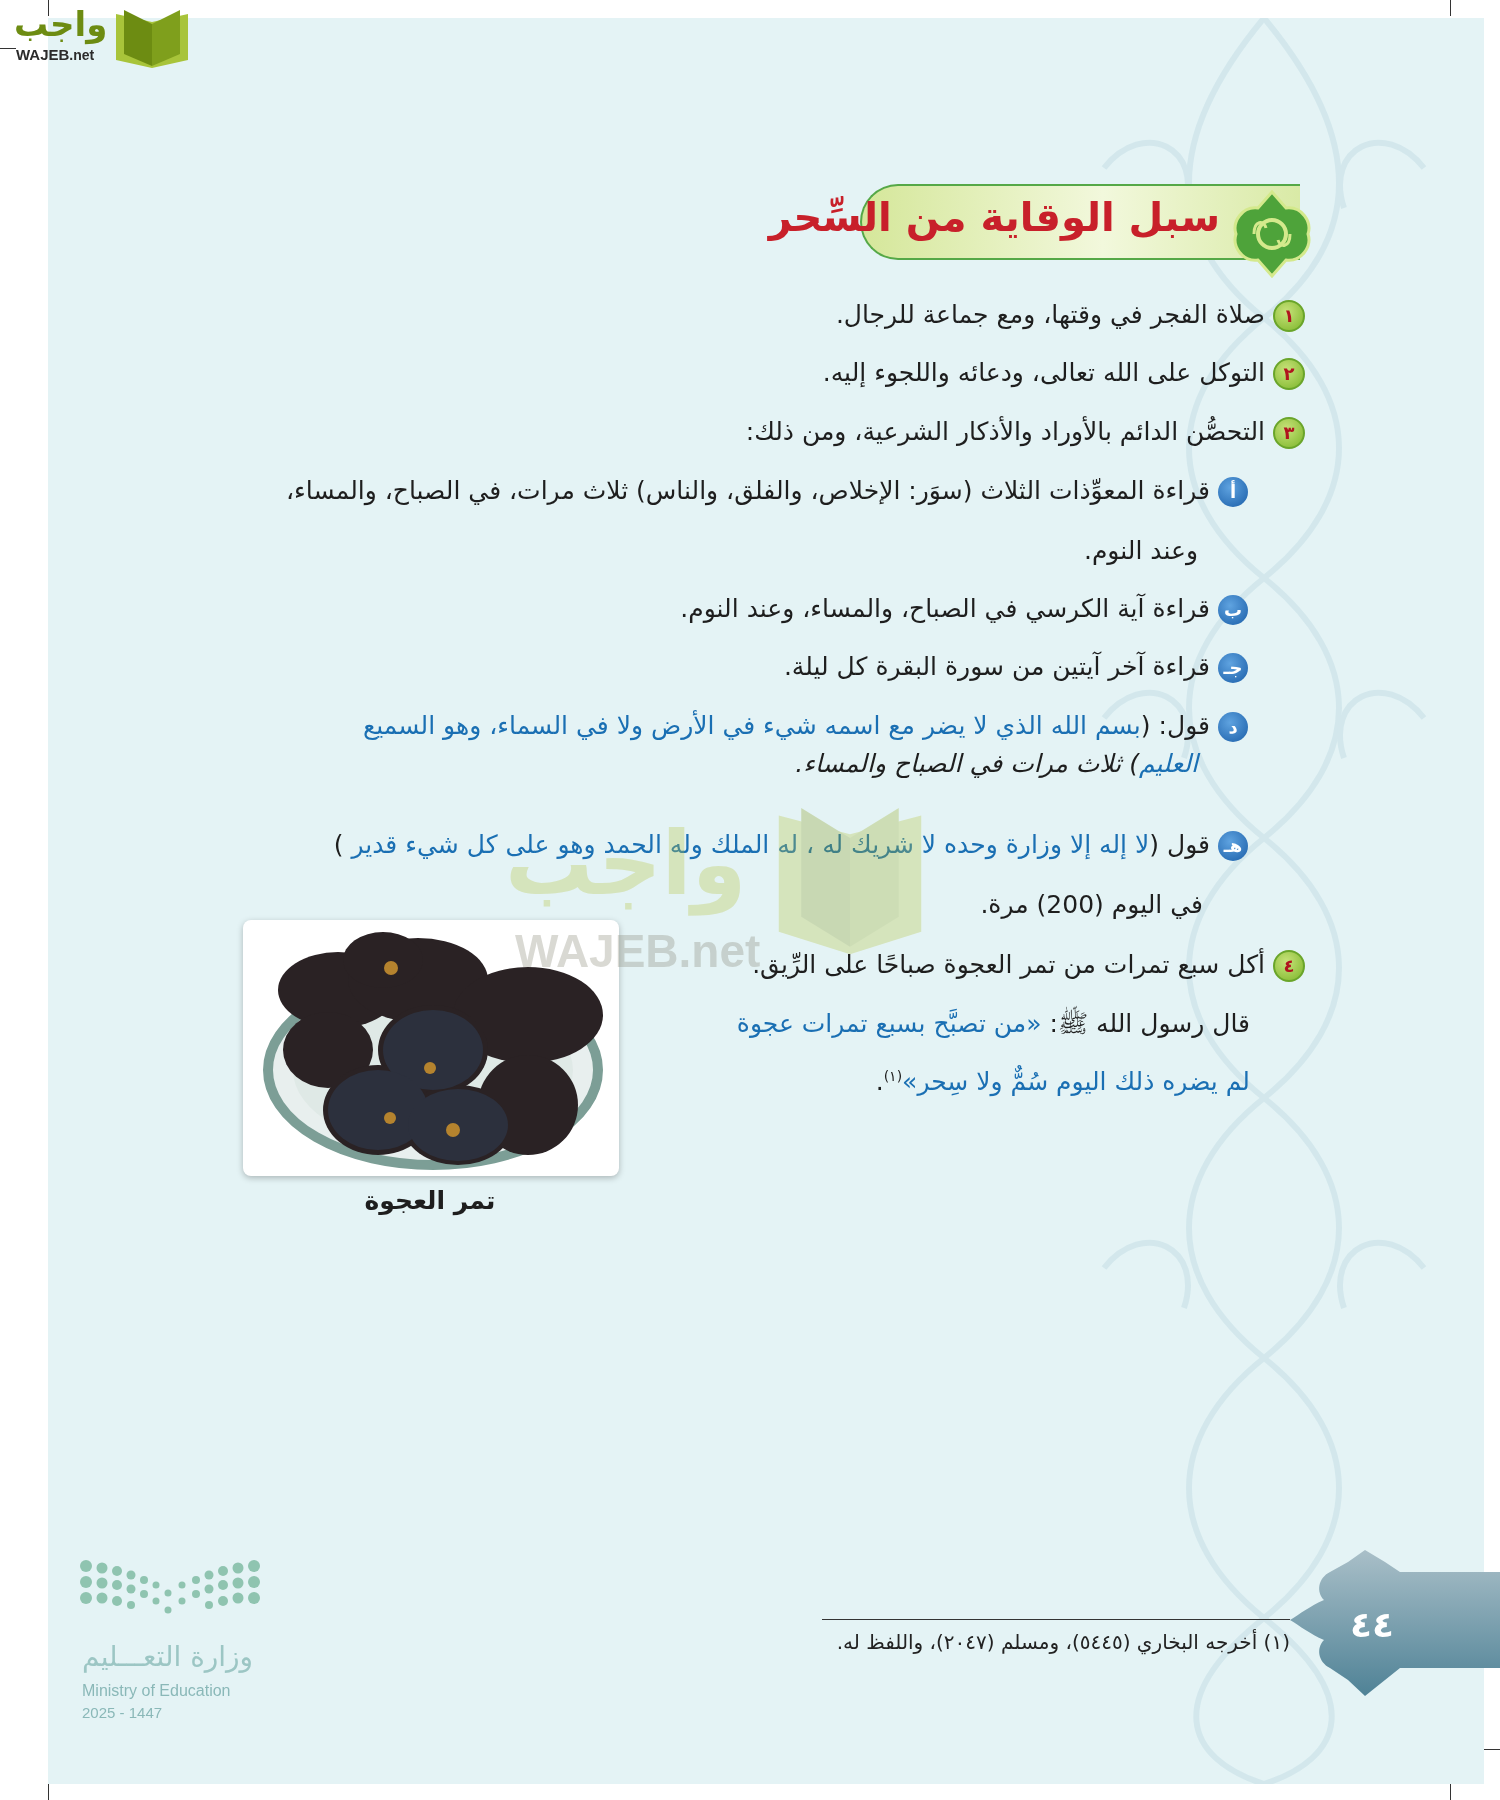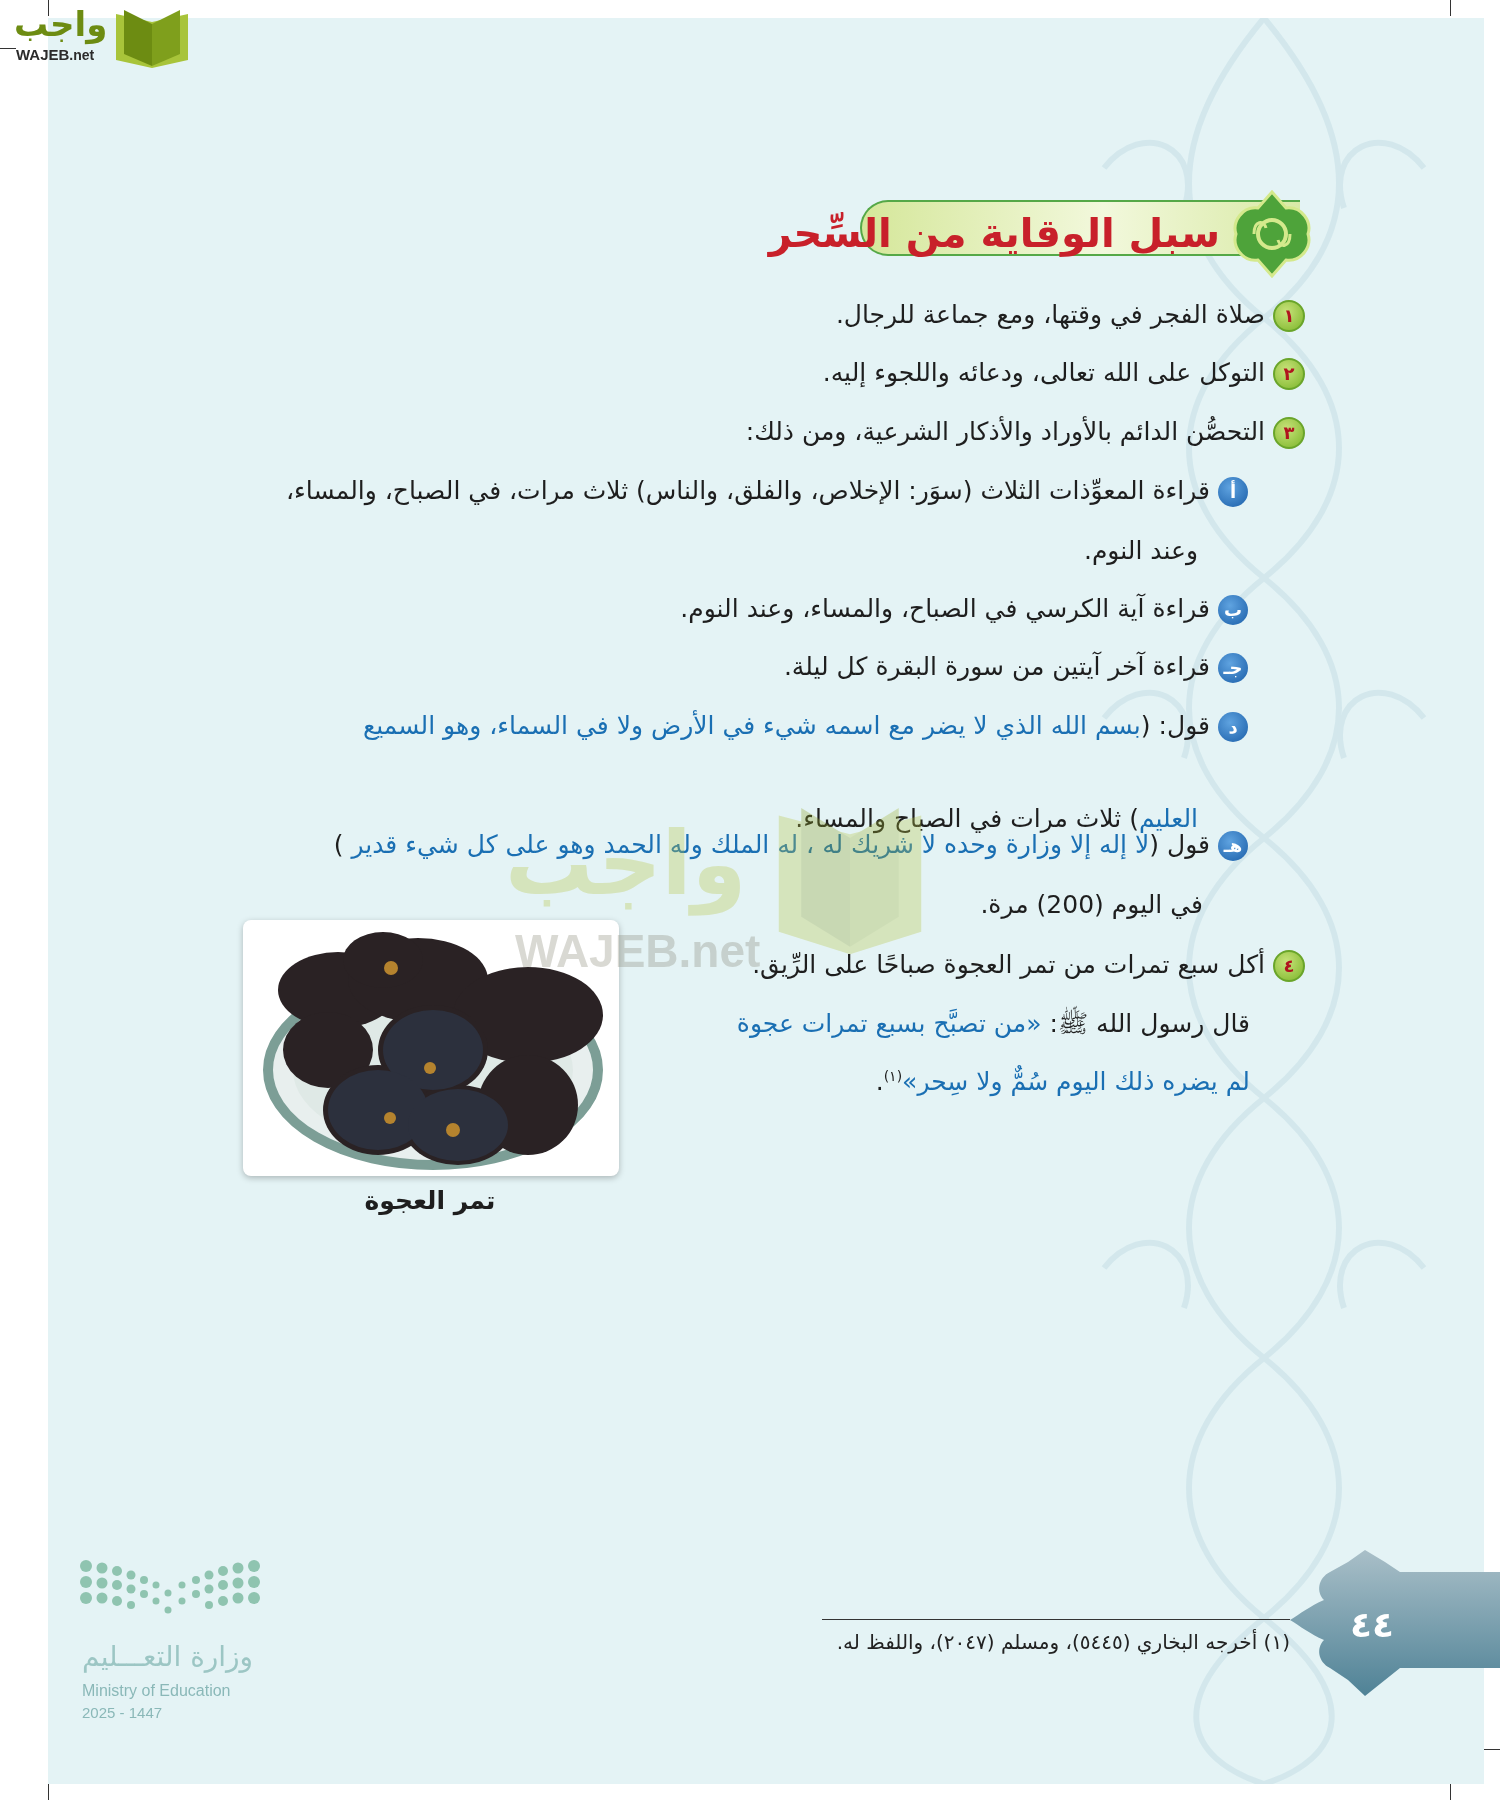--- a/index.html
+++ b/index.html
@@ -7,21 +7,21 @@
   .page { position:absolute; left:48px; top:18px; width:1436px; height:1766px; background:#e4f3f5; overflow:hidden; }
   .pattern { position:absolute; right:0; top:0; width:440px; height:1766px; opacity:0.55; }
   .crop { position:absolute; background:#333; }
   
   .logo { position:absolute; left:6px; top:4px; width:190px; height:66px; }
   .logo-ar { position:absolute; left:8px; top:0; font:bold 34px "DejaVu Sans", sans-serif; color:#6d8c12; direction:rtl; }
   .logo-en { position:absolute; left:10px; top:42px; font:bold 15px "Liberation Sans", sans-serif; color:#2b2b2b; }
   .logo-en span { font-size:14px; }
   .logo-book { position:absolute; left:106px; top:4px; }
   
-  .banner { position:absolute; left:860px; top:200px; width:440px; height:56px; border:2px solid #55a847; border-right:none; border-radius:38px 0 0 38px; background:linear-gradient(90deg,#d5e79a 0%,#f2f8dc 55%,#d9eaa6 100%); box-sizing:border-box; }
+  .banner { position:absolute; left:860px; top:184px; width:440px; height:76px; border:2px solid #55a847; border-right:none; border-radius:38px 0 0 38px; background:linear-gradient(90deg,#d5e79a 0%,#f2f8dc 55%,#d9eaa6 100%); box-sizing:border-box; }
   .banner-title { position:absolute; right:80px; top:8px; font:bold 40px "DejaVu Sans", sans-serif; color:#c8202a; direction:rtl; white-space:nowrap; }
   .banner-orn { position:absolute; left:1230px; top:188px; }
   
   .line { position:absolute; direction:rtl; white-space:nowrap; font-size:25px; color:#1e1e1e; font-family:"DejaVu Sans", sans-serif; }
   .blue { color:#1a6fb3; }
   .badge { display:inline-block; width:30px; height:30px; border-radius:50%; text-align:center; line-height:30px; font-weight:bold; font-size:18px; vertical-align:middle; margin-left:8px; color:#fff; }
   .badge.green { background:radial-gradient(circle at 40% 35%,#c8e27a,#7cb62a); color:#b0151e; border:2px solid #6aa52a; width:28px; height:28px; line-height:28px; }
   .badge.navy { background:radial-gradient(circle at 40% 35%,#5fa3e0,#1a5ea8); }
   
   .photo { position:absolute; left:243px; top:920px; width:376px; height:256px; background:#fff; border-radius:8px; box-shadow:0 2px 6px rgba(0,0,0,0.25); overflow:hidden; }
@@ -103,21 +103,21 @@
 <div class="line" style="right:252px;top:594px;">
   <span class="badge navy">ب</span><span>قراءة آية الكرسي في الصباح، والمساء، وعند النوم.</span>
 </div>
 <div class="line" style="right:252px;top:652px;">
   <span class="badge navy">جـ</span><span>قراءة آخر آيتين من سورة البقرة كل ليلة.</span>
 </div>
 <div class="line" style="right:252px;top:711px;margin-left:16px;">
   <span class="badge navy">د</span><span>قول:</span>
   <span>(</span><span class="blue">بسم الله الذي لا يضر مع اسمه شيء في الأرض ولا في السماء، وهو السميع</span>
 </div>
-<div class="line" style="right:302px;top:804px;">
+<div class="line" style="right:302px;top:749px;font-style:italic;">
   <span class="blue">العليم</span><span>)</span>
   <span>ثلاث مرات في الصباح والمساء.</span>
 </div>
 <div class="line" style="right:252px;top:830px;">
   <span class="badge navy">هـ</span><span>قول</span>
   <span>(</span><span class="blue">لا إله إلا وزارة وحده لا شريك له ، له الملك وله الحمد وهو على كل شيء قدير</span>
   <span>)</span>
 </div>
 <div class="line" style="right:297px;top:890px;">
   <span>في اليوم (200) مرة.</span>

